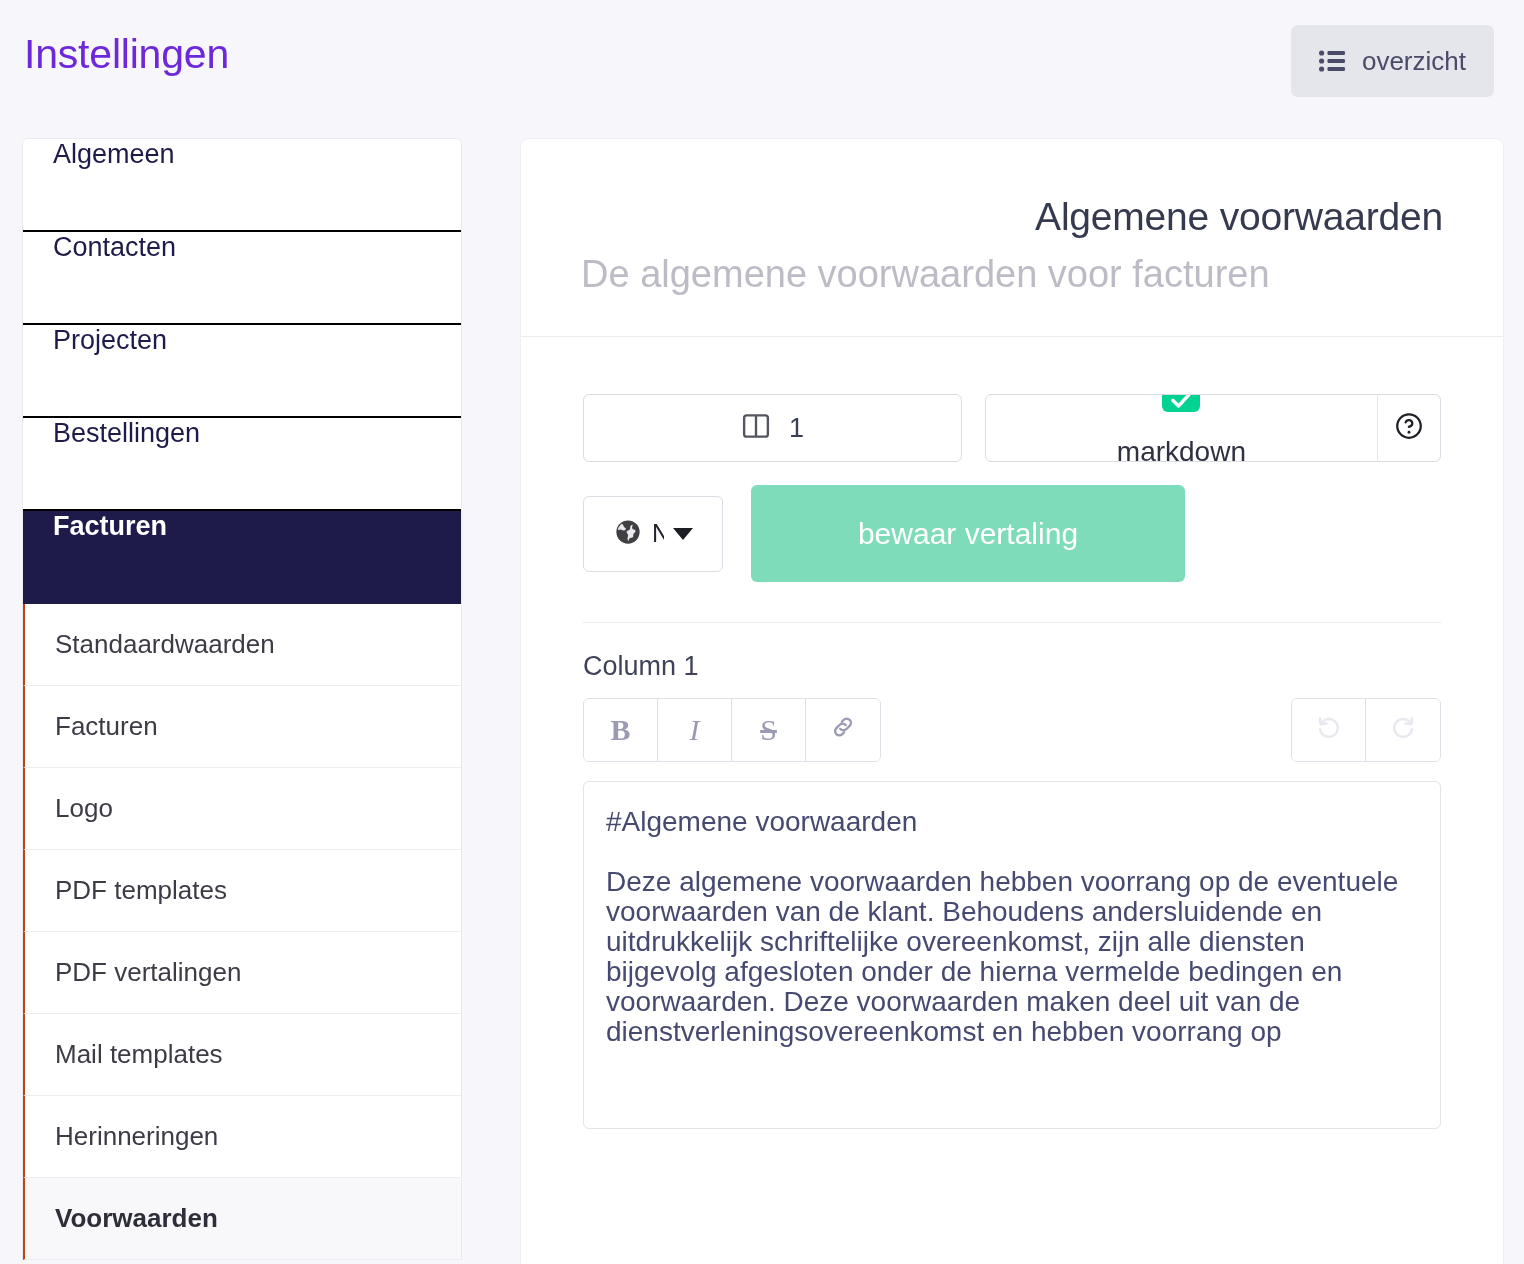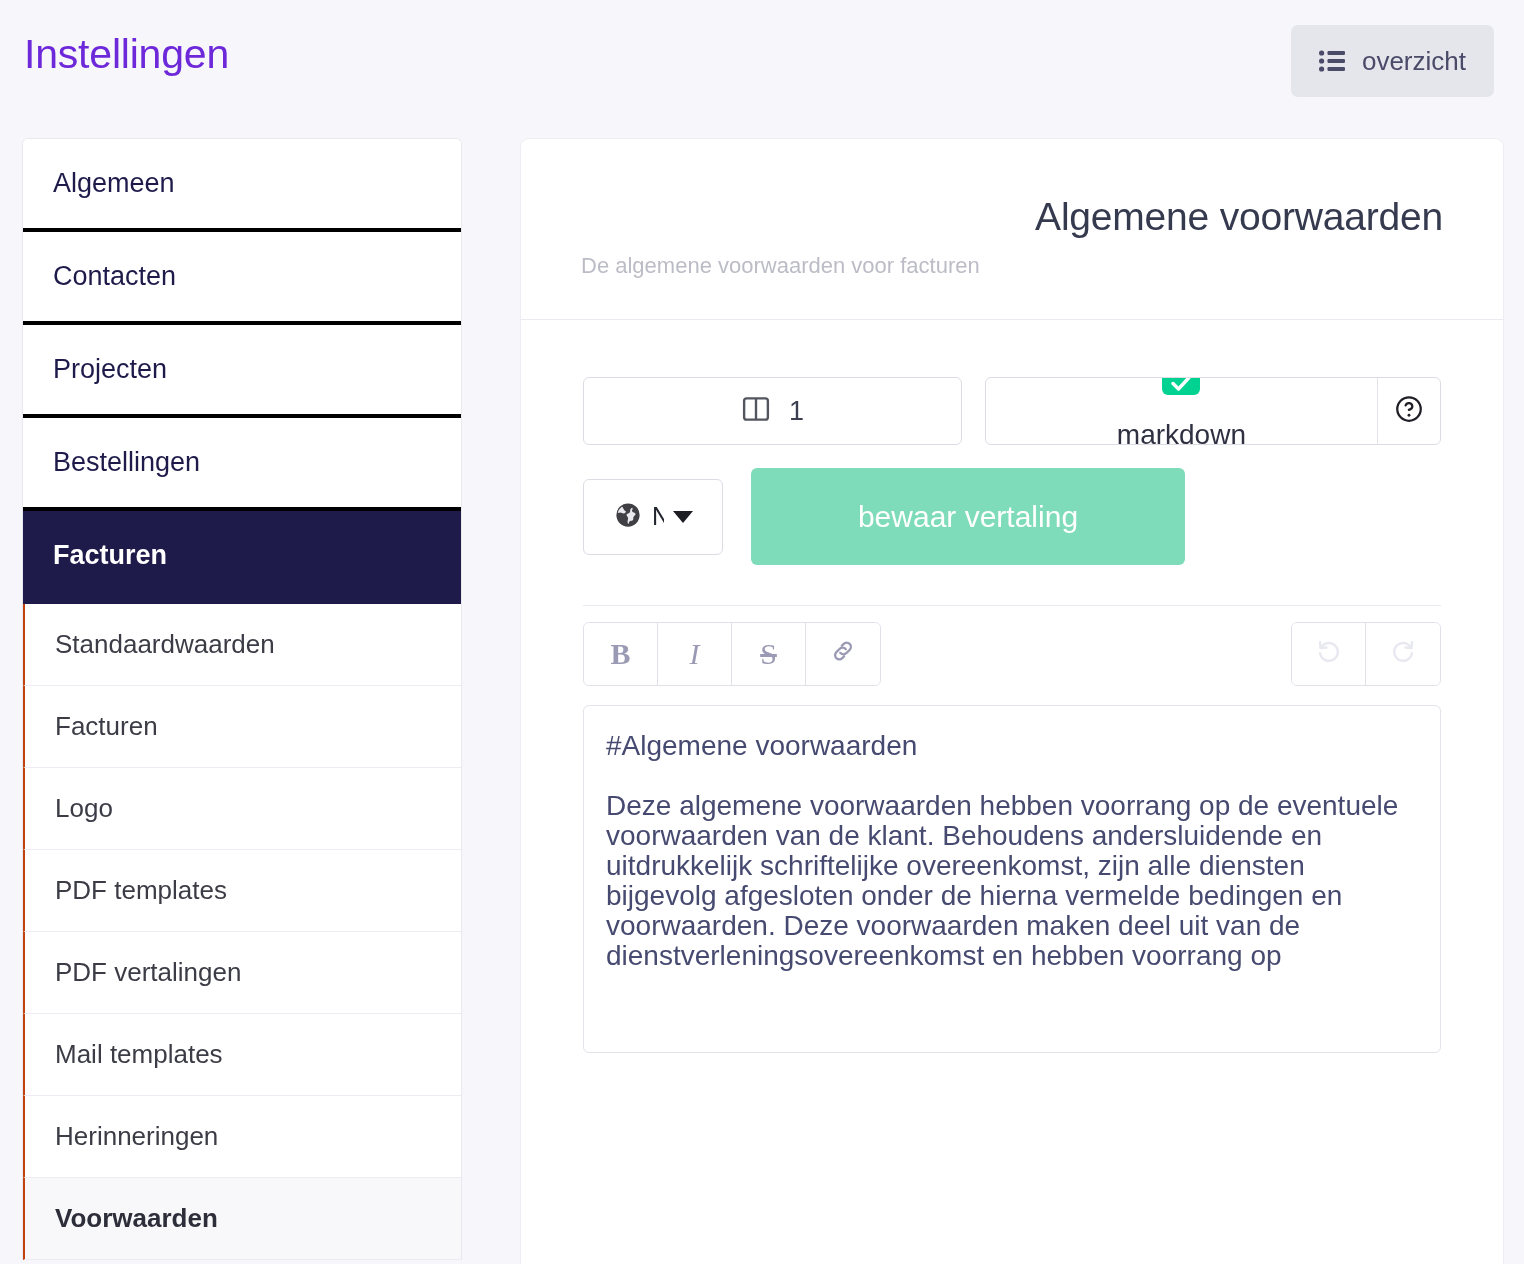--- a/index.html
+++ b/index.html
@@ -58,23 +58,23 @@
     width: 440px;
     background: #ffffff;
     border: 1px solid #e8e8ef;
     border-bottom: none;
     border-radius: 6px 6px 0 0;
     overflow: hidden;
   }
   .nav-item {
     height: 93px;
     display: flex;
-    align-items: center;
+    align-items: flex-start;
     padding-left: 30px;
-    border-bottom: 4px solid #000000;
+    border-bottom: 2px solid #000000;
     font-size: 27px;
     color: #1e1b4b;
     cursor: pointer;
     background: #fff;
   }
   .nav-item.active {
     background: #1e1b4b;
     color: #ffffff;
     font-weight: bold;
     border-bottom-color: #1e1b4b;
@@ -115,21 +115,21 @@
   }
   .card-title {
     font-size: 39px;
     font-weight: 400;
     color: #363a4f;
     letter-spacing: -0.2px;
     text-align: right;
   }
   .card-subtitle {
     margin-top: 14px;
-    font-size: 22px;
+    font-size: 38px;
     color: #bcbcc6;
     font-weight: 400;
   }
   .card-body { padding: 57px 62px 0 62px; }
 
   
   .controls-row {
     display: flex;
     align-items: center;
     gap: 23px;
@@ -405,20 +405,21 @@
         </span>
         <span class="lang-code">N</span>
         <span class="caret"></span>
       </div>
 
       <button class="save-btn">bewaar vertaling</button>
     </div>
 
     <div class="editor-divider"></div>
 
+    <div class="column-label">Column 1</div>
 
     <div class="editor-toolbar">
       <div class="btn-group">
         <div class="tb-btn bold">B</div>
         <div class="tb-btn italic">I</div>
         <div class="tb-btn strike">S</div>
         <div class="tb-btn">
           <span>
             <svg width="28" height="28" viewBox="0 0 24 24" fill="none" stroke="#9a9ab4" stroke-width="2" stroke-linecap="round">
               <path d="M9.6 13.6a3.6 3.6 0 0 0 5.2.3l2.9-2.9a3.6 3.6 0 0 0-5.1-5.1l-1.6 1.6"></path>

